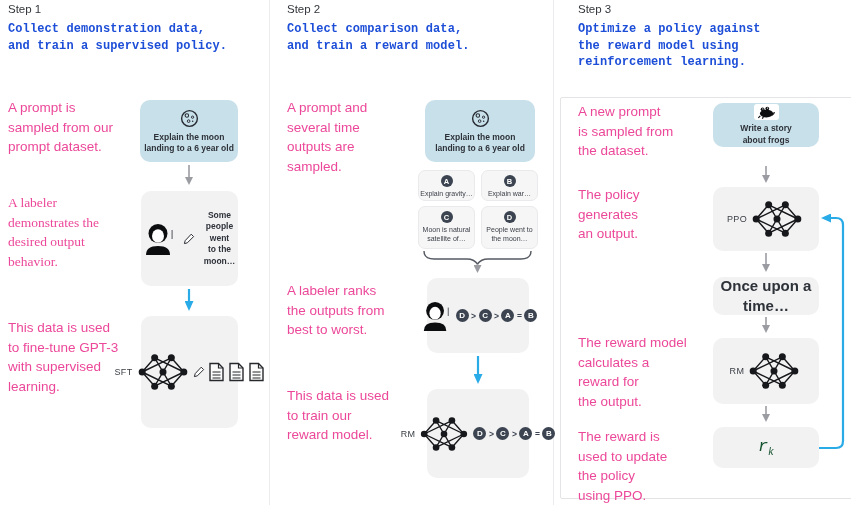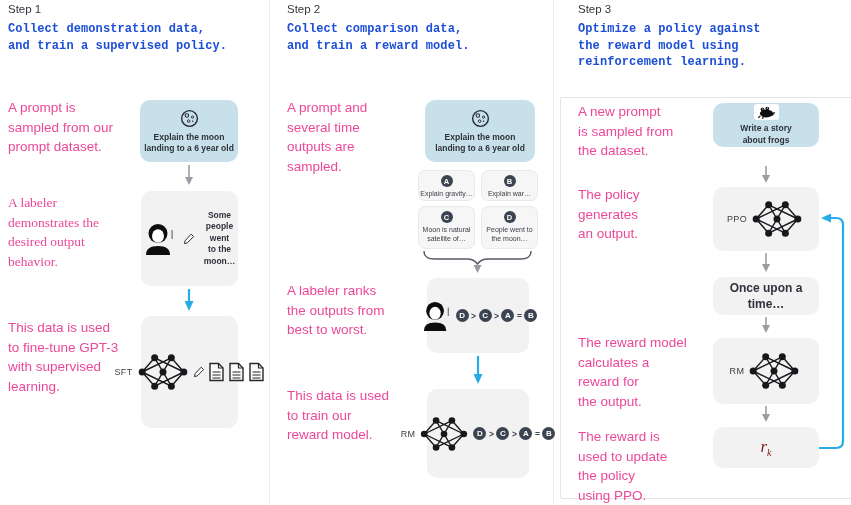--- a/index.html
+++ b/index.html
@@ -16,21 +16,21 @@
   .caption{font-size:8.5px;color:#2e3239;text-align:center;line-height:1.35;white-space:pre-line;font-weight:bold;}
   .optbox{background:#f6f6f7;border:1px solid #eaeaec;border-radius:7px;display:flex;flex-direction:column;align-items:center;padding-top:4px;gap:2px;}
   .optcaption{font-size:7px;color:#3a3e45;text-align:center;line-height:1.3;white-space:pre-line;}
   .letter-circle{width:12px;height:12px;border-radius:50%;background:#3b4450;color:#fff;font-size:7.5px;font-weight:700;display:flex;align-items:center;justify-content:center;}
   .rank-row{display:flex;align-items:center;gap:2.5px;}
   .rank-row .letter-circle{width:13px;height:13px;font-size:8px;}
   .rank-sep{font-size:8.5px;font-weight:700;color:#3b4450;}
   .net-label{font-size:9px;color:#3c4046;letter-spacing:.4px;text-align:center;}
   .step3-frame{border:1px solid #e4e4e6;border-radius:2px;background:transparent;}
   .divider{width:1px;background:#ececee;}
-  .rk{font-family:Liberation Serif, serif;font-style:italic;font-size:17px;color:#7f1d1d;}
+  .rk{font-family:Liberation Mono, monospace;font-style:italic;font-size:17px;color:#14532d;}
   .rk sub{font-size:10px;}
   svg{display:block;}
   .overlay{pointer-events:none;}
 </style>
 </head>
 <body>
 
 <div class="canvas">
 
   <div class="abs divider" style="left:269px;top:0;height:505px;"></div>
@@ -292,21 +292,21 @@
             <circle cx="32" cy="24" r="4.2"></circle>
             <circle cx="57" cy="24" r="4.2"></circle>
           <circle cx="22" cy="41" r="4.2"></circle>
             <circle cx="42" cy="41" r="4.2"></circle>
         </g>
       </svg>
     </span>
   </div>
 
   <div class="abs graybox" style="left:713px;top:277px;width:106px;height:38px;">
-    <div class="caption" style="font-size:12px;">Once upon a time…</div>
+    <div class="caption" style="font-size:15px;">Once upon a time…</div>
   </div>
 
   <div class="abs graybox" style="left:713px;top:338px;width:106px;height:66px;gap:2px;">
     <div class="net-label">RM</div>
     <span>
       <svg width="56" height="40" viewBox="0 0 64 48">
         <g stroke="#17181b" stroke-width="1.7">
           <path d="M22,7 L7,24 M22,7 L32,24 M22,7 L57,24 M42,7 L7,24 M42,7 L32,24 M42,7 L57,24 M22,41 L7,24 M22,41 L32,24 M22,41 L57,24 M42,41 L7,24 M42,41 L32,24 M42,41 L57,24"></path>
         </g>
         <g fill="#17181b">

